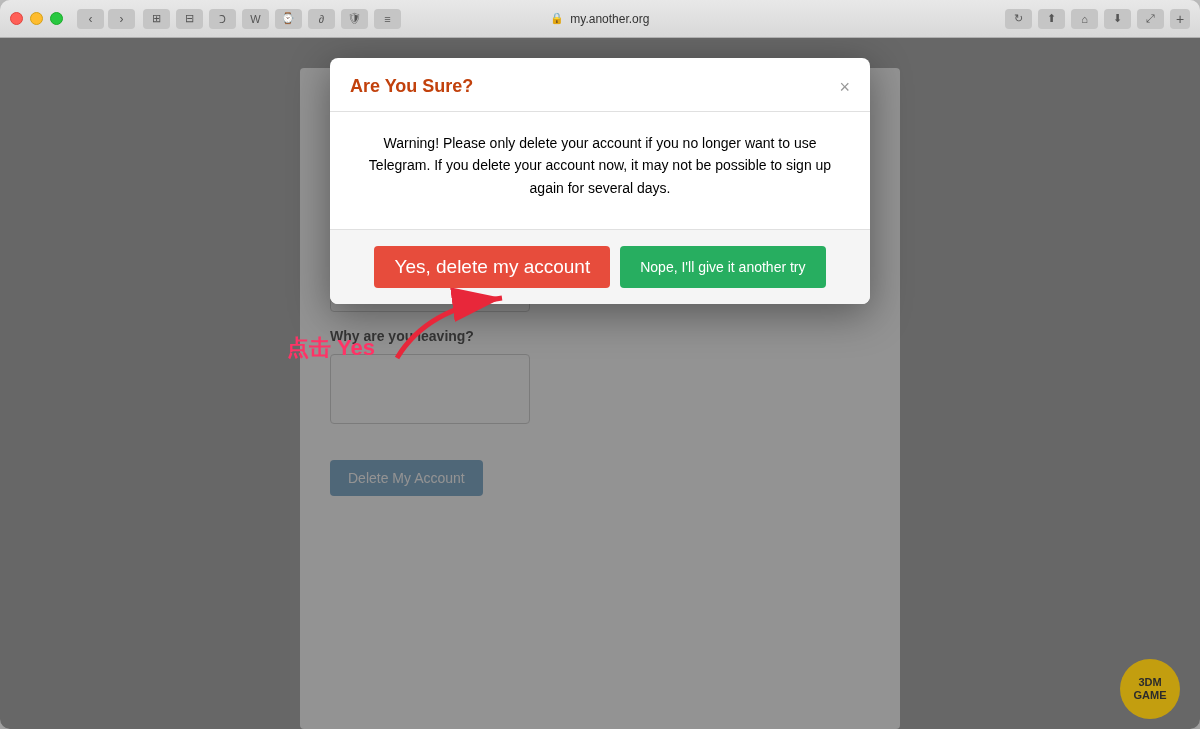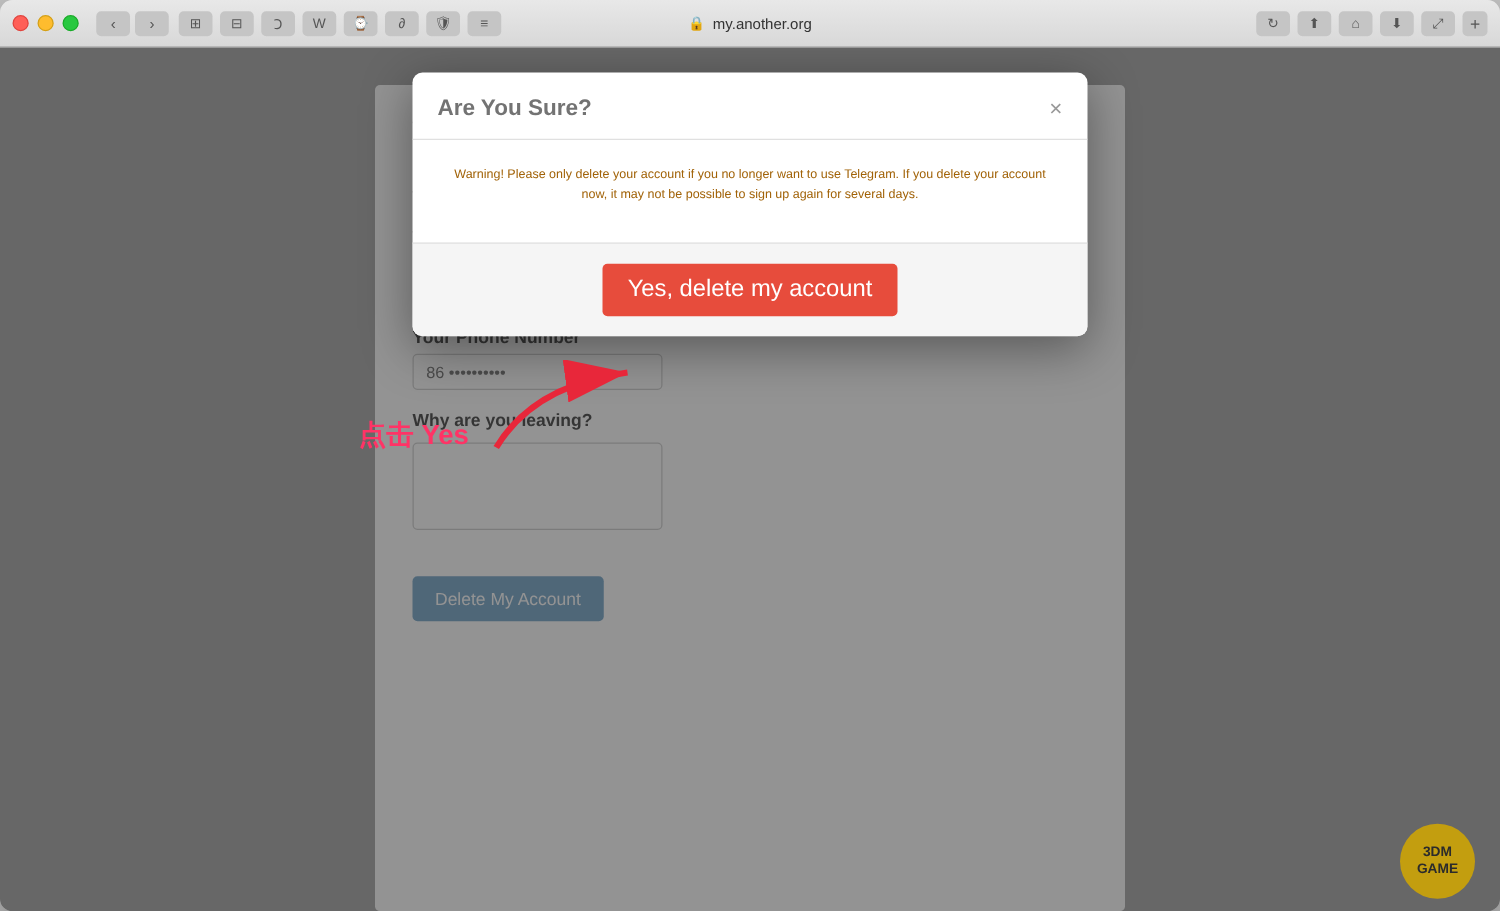--- a/index.html
+++ b/index.html
@@ -241,37 +241,37 @@
     .dialog-header {
       padding: 18px 20px 14px;
       border-bottom: 1px solid #e0e0e0;
       display: flex;
       justify-content: space-between;
       align-items: center;
     }
     .dialog-title {
       font-size: 18px;
       font-weight: bold;
-      color: #737373;
+      color: #c2410c;
     }
     .dialog-close {
       font-size: 18px;
       color: #999;
       cursor: pointer;
       line-height: 1;
       background: none;
       border: none;
     }
     .dialog-body {
       padding: 20px 30px 30px;
       text-align: center;
     }
     .dialog-warning {
-      font-size: 10px;
-      color: #a16207;
+      font-size: 14px;
+      color: #000000;
       line-height: 1.6;
     }
     .dialog-footer {
       padding: 16px 20px;
       background: #f5f5f5;
       display: flex;
       justify-content: center;
       gap: 10px;
       border-top: 1px solid #e0e0e0;
     }
@@ -415,20 +415,21 @@
       <div class="dialog">
         <div class="dialog-header">
           <span class="dialog-title">Are You Sure?</span>
           <button class="dialog-close">×</button>
         </div>
         <div class="dialog-body">
           <p class="dialog-warning">Warning! Please only delete your account if you no longer want to use Telegram. If you delete your account now, it may not be possible to sign up again for several days.</p>
         </div>
         <div class="dialog-footer">
           <button class="btn-yes">Yes, delete my account</button>
+          <button class="btn-nope">Nope, I'll give it another try</button>
         </div>
       </div>
     </div>
 
     <div class="annotation-layer">
       <span class="click-label">点击 Yes</span>
 
       <svg class="arrow-svg" width="130" height="80" viewBox="0 0 130 80">
         <defs>
           <marker id="arrowhead" markerWidth="10" markerHeight="7" refX="10" refY="3.5" orient="auto">

